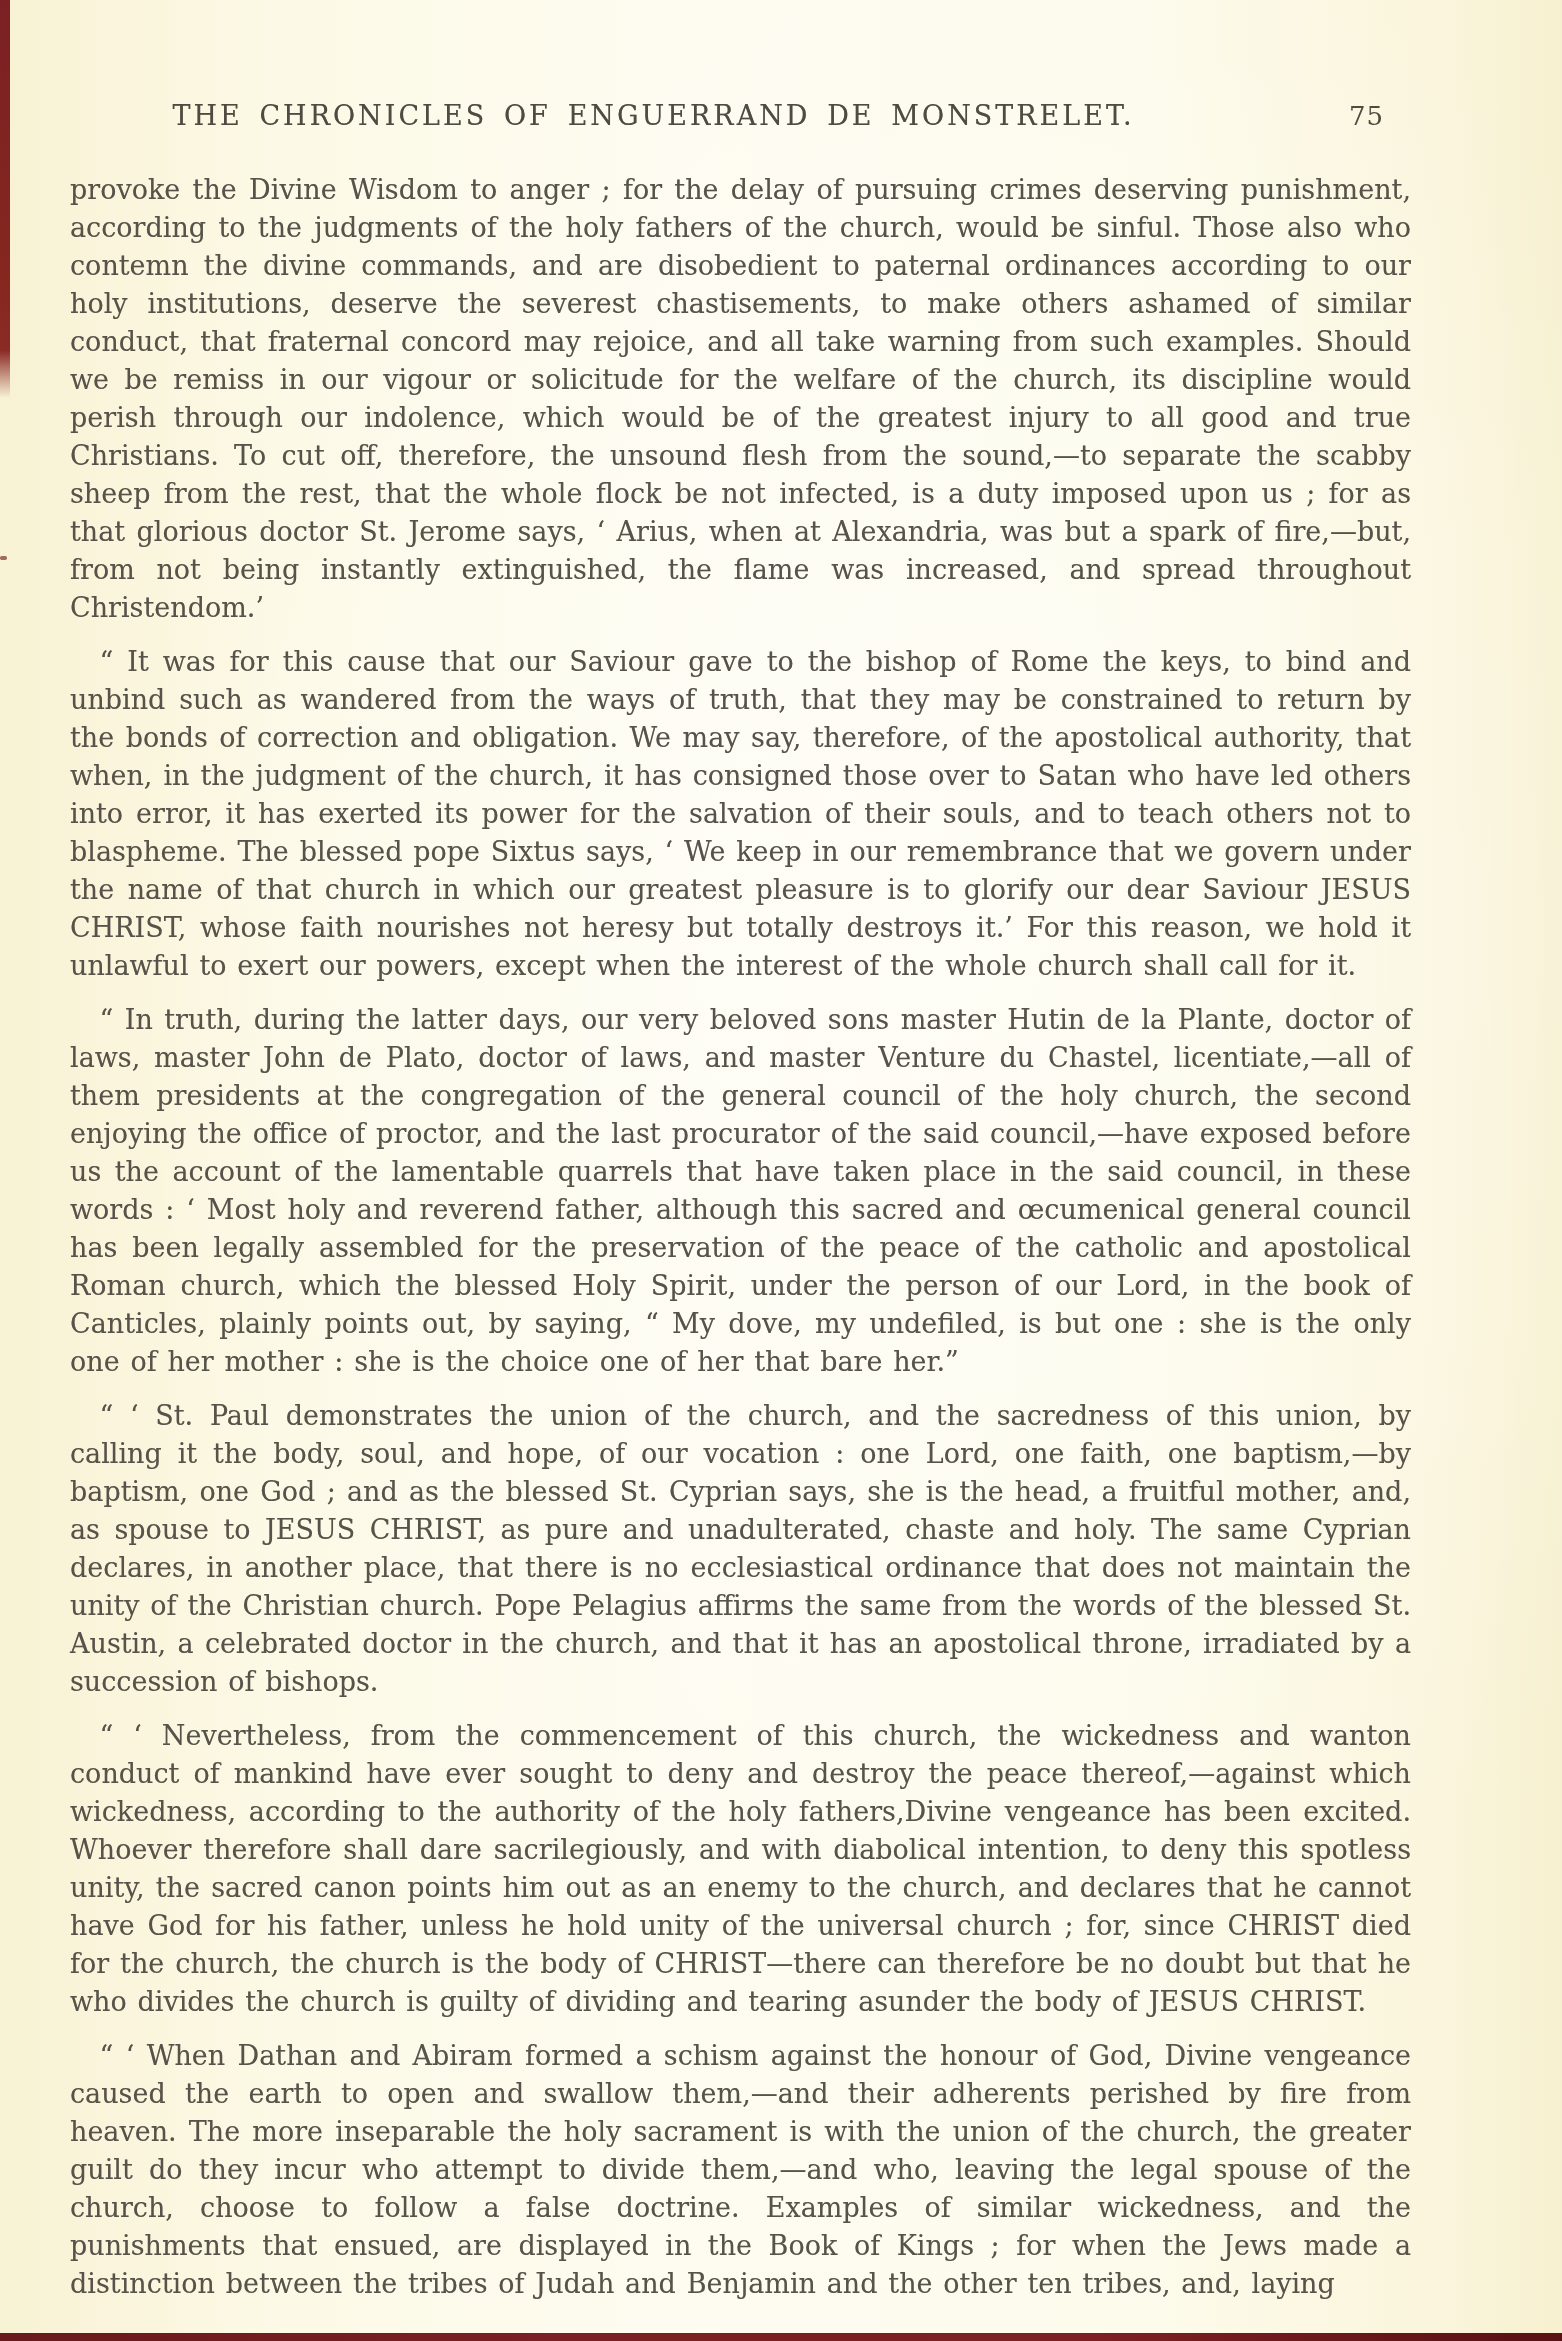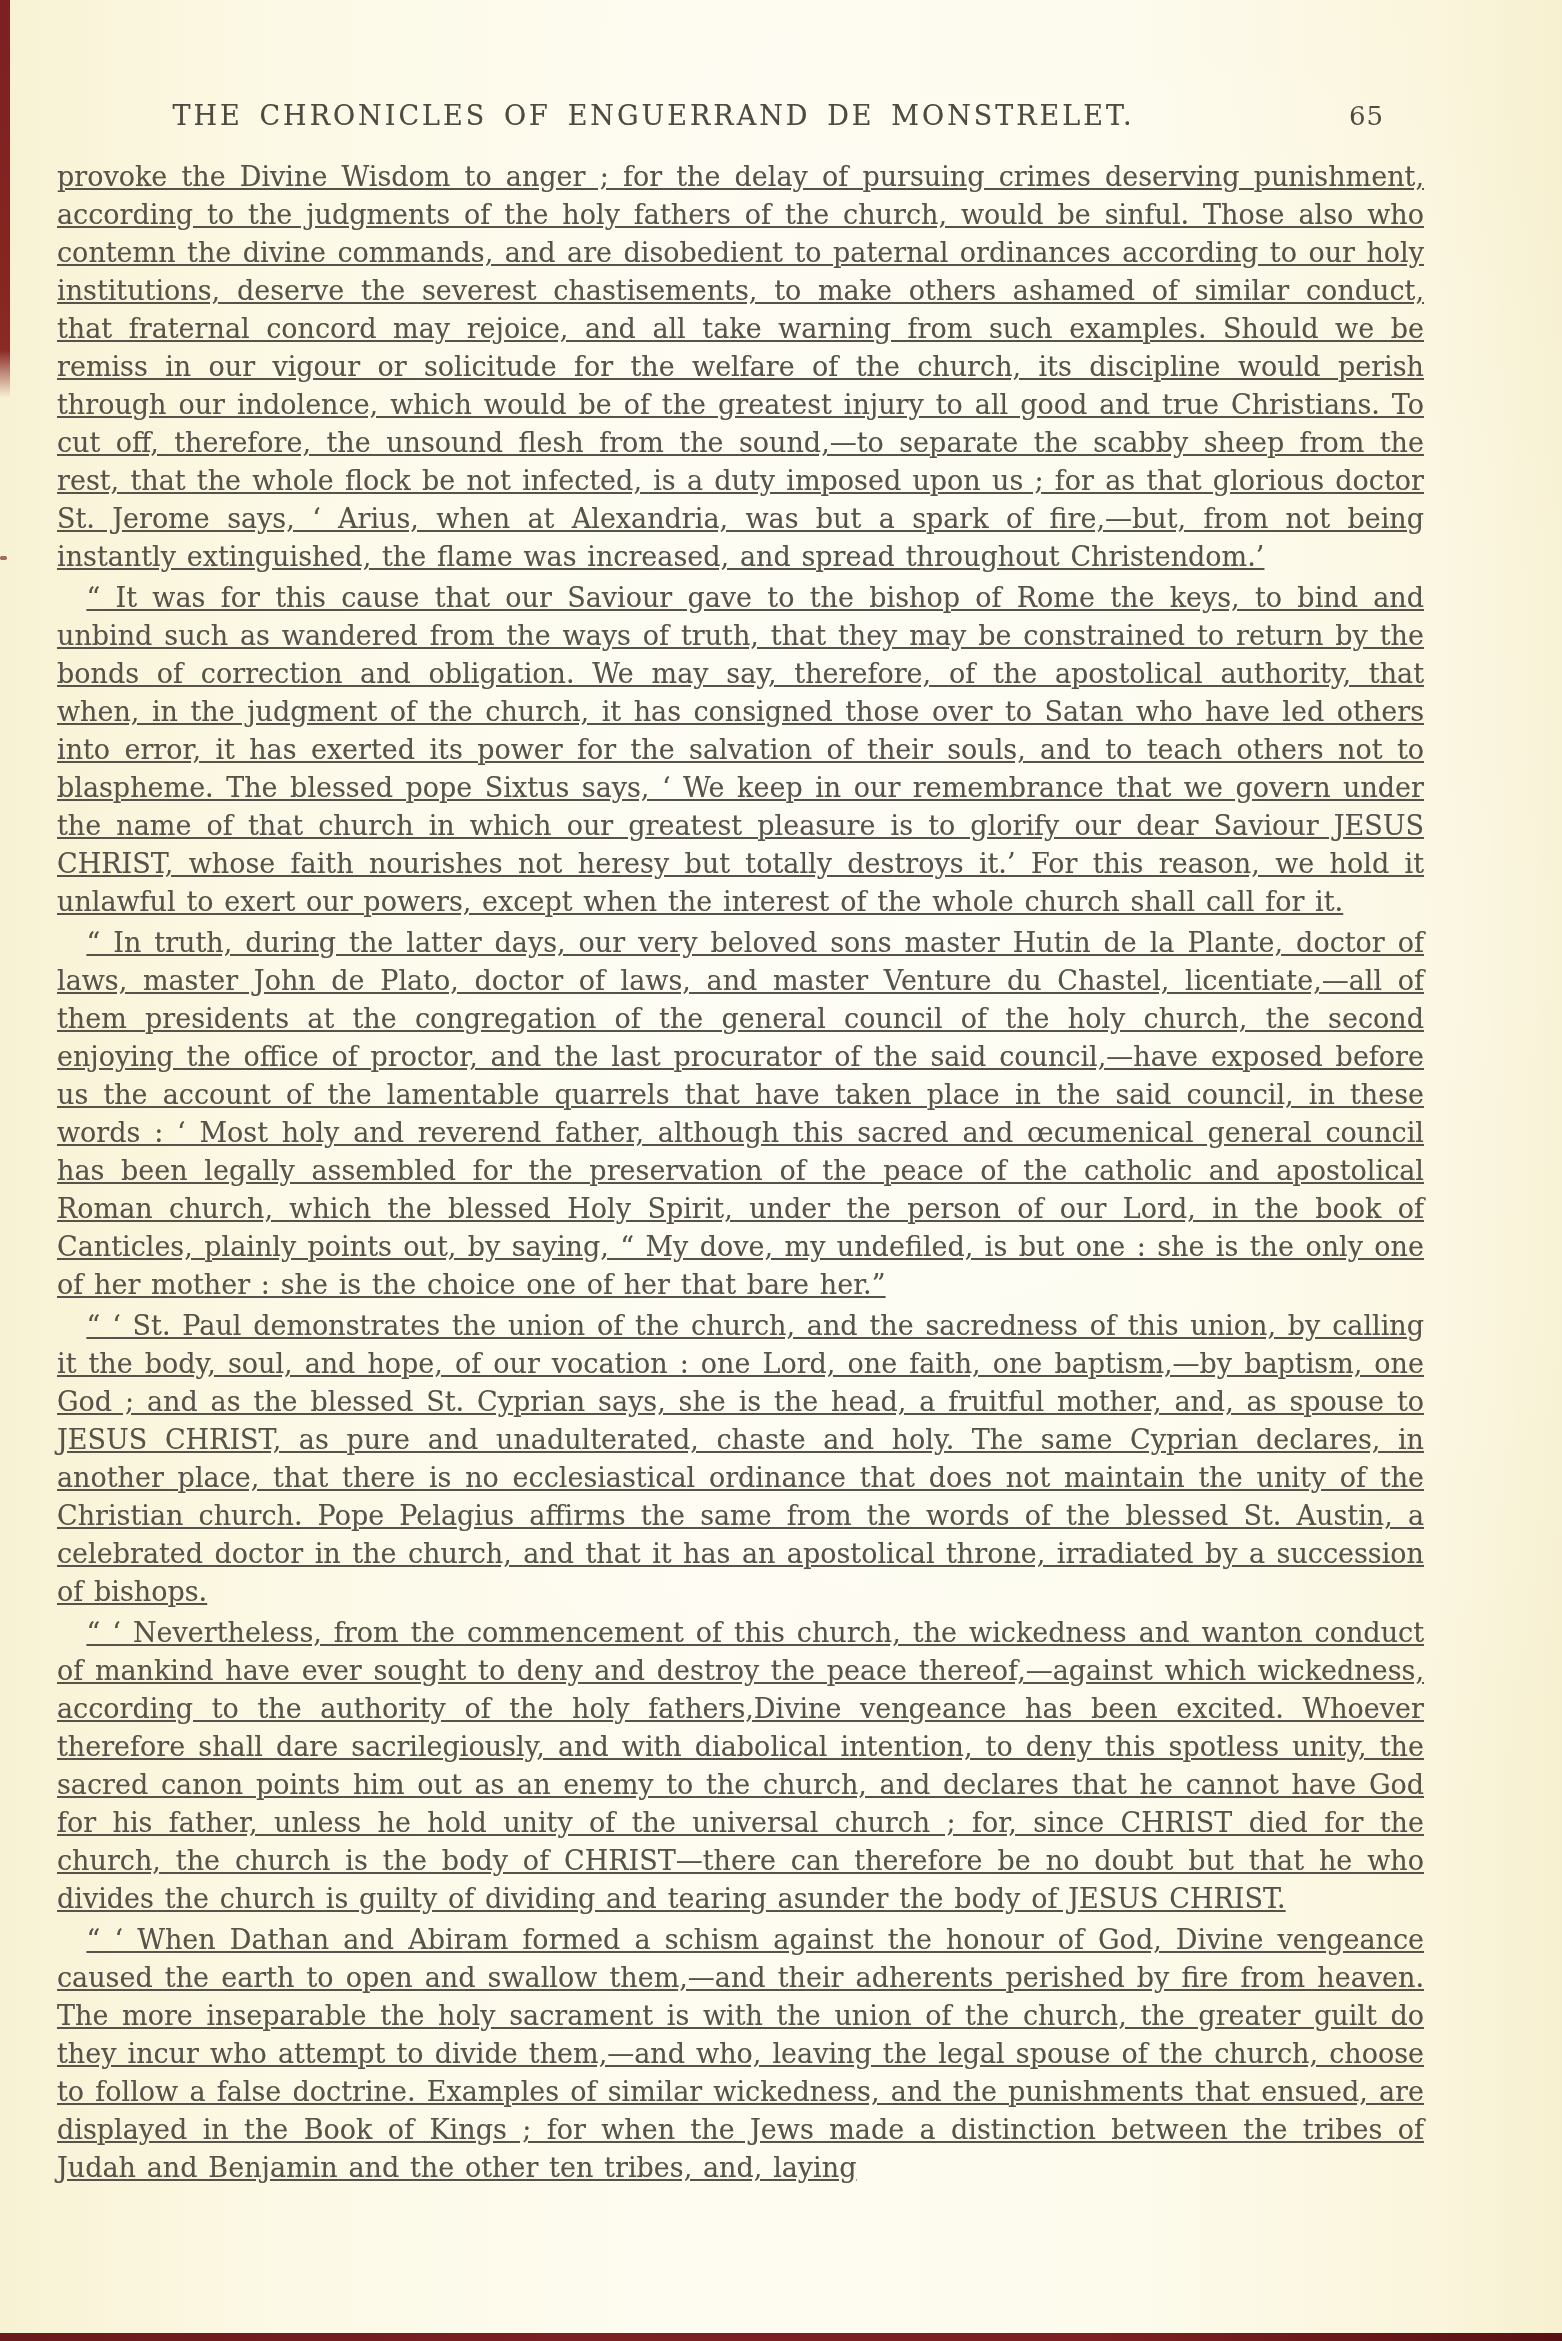--- a/index.html
+++ b/index.html
@@ -81,41 +81,40 @@
     left: 54px;
     width: 1373px;
     color: #57534a;
     font-size: 27px;
     line-height: 38px;
     text-align: justify;
     word-spacing: 2.2px;
     text-shadow: 0 0 0.5px rgba(87,83,73,0.35);
   }
   .body-text p {
-    margin: 3px;
+    margin: 16px;
     padding: 0;
     text-indent: 29.5px;
-    text-decoration: underline;
   }
   .body-text p.no-indent {
     text-indent: 0;
   }
 </style>
 </head>
 <body>
 
 <div class="page">
 
   <div class="scan-edge-left"></div>
   <div class="scan-speck"></div>
   <div class="scan-edge-bottom"></div>
 
   <header class="running-head">
     <span class="head-title">THE CHRONICLES OF ENGUERRAND DE MONSTRELET.</span>
-    <span class="page-number">65</span>
+    <span class="page-number">75</span>
   </header>
 
   <main class="body-text">
     <p class="no-indent">provoke the Divine Wisdom to anger ; for the delay of pursuing crimes deserving punishment, according to the judgments of the holy fathers of the church, would be sinful. Those also who contemn the divine commands, and are disobedient to paternal ordinances according to our holy institutions, deserve the severest chastisements, to make others ashamed of similar conduct, that fraternal concord may rejoice, and all take warning from such examples. Should we be remiss in our vigour or solicitude for the welfare of the church, its discipline would perish through our indolence, which would be of the greatest injury to all good and true Christians. To cut off, therefore, the unsound flesh from the sound,—to separate the scabby sheep from the rest, that the whole flock be not infected, is a duty imposed upon us ; for as that glorious doctor St. Jerome says, ‘ Arius, when at Alexandria, was but a spark of fire,—but, from not being instantly extinguished, the flame was increased, and spread throughout Christendom.’</p>
     <p>“ It was for this cause that our Saviour gave to the bishop of Rome the keys, to bind and unbind such as wandered from the ways of truth, that they may be constrained to return by the bonds of correction and obligation. We may say, therefore, of the apostolical authority, that when, in the judgment of the church, it has consigned those over to Satan who have led others into error, it has exerted its power for the salvation of their souls, and to teach others not to blaspheme. The blessed pope Sixtus says, ‘ We keep in our remembrance that we govern under the name of that church in which our greatest pleasure is to glorify our dear Saviour JESUS CHRIST, whose faith nourishes not heresy but totally destroys it.’ For this reason, we hold it unlawful to exert our powers, except when the interest of the whole church shall call for it.</p>
     <p>“ In truth, during the latter days, our very beloved sons master Hutin de la Plante, doctor of laws, master John de Plato, doctor of laws, and master Venture du Chastel, licentiate,—all of them presidents at the congregation of the general council of the holy church, the second enjoying the office of proctor, and the last procurator of the said council,—have exposed before us the account of the lamentable quarrels that have taken place in the said council, in these words : ‘ Most holy and reverend father, although this sacred and œcumenical general council has been legally assembled for the preservation of the peace of the catholic and apostolical Roman church, which the blessed Holy Spirit, under the person of our Lord, in the book of Canticles, plainly points out, by saying, “ My dove, my undefiled, is but one : she is the only one of her mother : she is the choice one of her that bare her.”</p>
     <p>“ ‘ St. Paul demonstrates the union of the church, and the sacredness of this union, by calling it the body, soul, and hope, of our vocation : one Lord, one faith, one baptism,—by baptism, one God ; and as the blessed St. Cyprian says, she is the head, a fruitful mother, and, as spouse to JESUS CHRIST, as pure and unadulterated, chaste and holy. The same Cyprian declares, in another place, that there is no ecclesiastical ordinance that does not maintain the unity of the Christian church. Pope Pelagius affirms the same from the words of the blessed St. Austin, a celebrated doctor in the church, and that it has an apostolical throne, irradiated by a succession of bishops.</p>
     <p>“ ‘ Nevertheless, from the commencement of this church, the wickedness and wanton conduct of mankind have ever sought to deny and destroy the peace thereof,—against which wickedness, according to the authority of the holy fathers,Divine vengeance has been excited. Whoever therefore shall dare sacrilegiously, and with diabolical intention, to deny this spotless unity, the sacred canon points him out as an enemy to the church, and declares that he cannot have God for his father, unless he hold unity of the universal church ; for, since CHRIST died for the church, the church is the body of CHRIST—there can therefore be no doubt but that he who divides the church is guilty of dividing and tearing asunder the body of JESUS CHRIST.</p>
     <p>“ ‘ When Dathan and Abiram formed a schism against the honour of God, Divine vengeance caused the earth to open and swallow them,—and their adherents perished by fire from heaven. The more inseparable the holy sacrament is with the union of the church, the greater guilt do they incur who attempt to divide them,—and who, leaving the legal spouse of the church, choose to follow a false doctrine. Examples of similar wickedness, and the punishments that ensued, are displayed in the Book of Kings ; for when the Jews made a distinction between the tribes of Judah and Benjamin and the other ten tribes, and, laying</p>
   </main>

